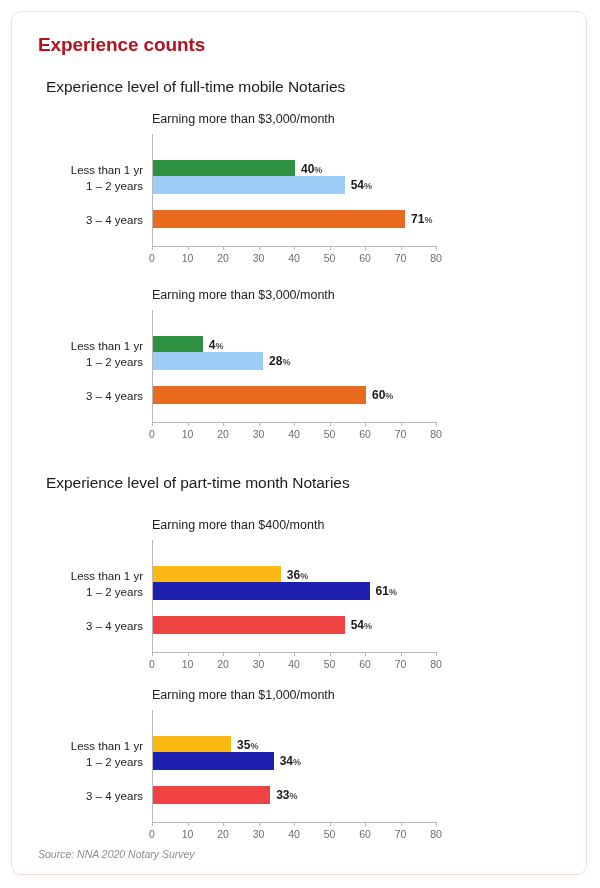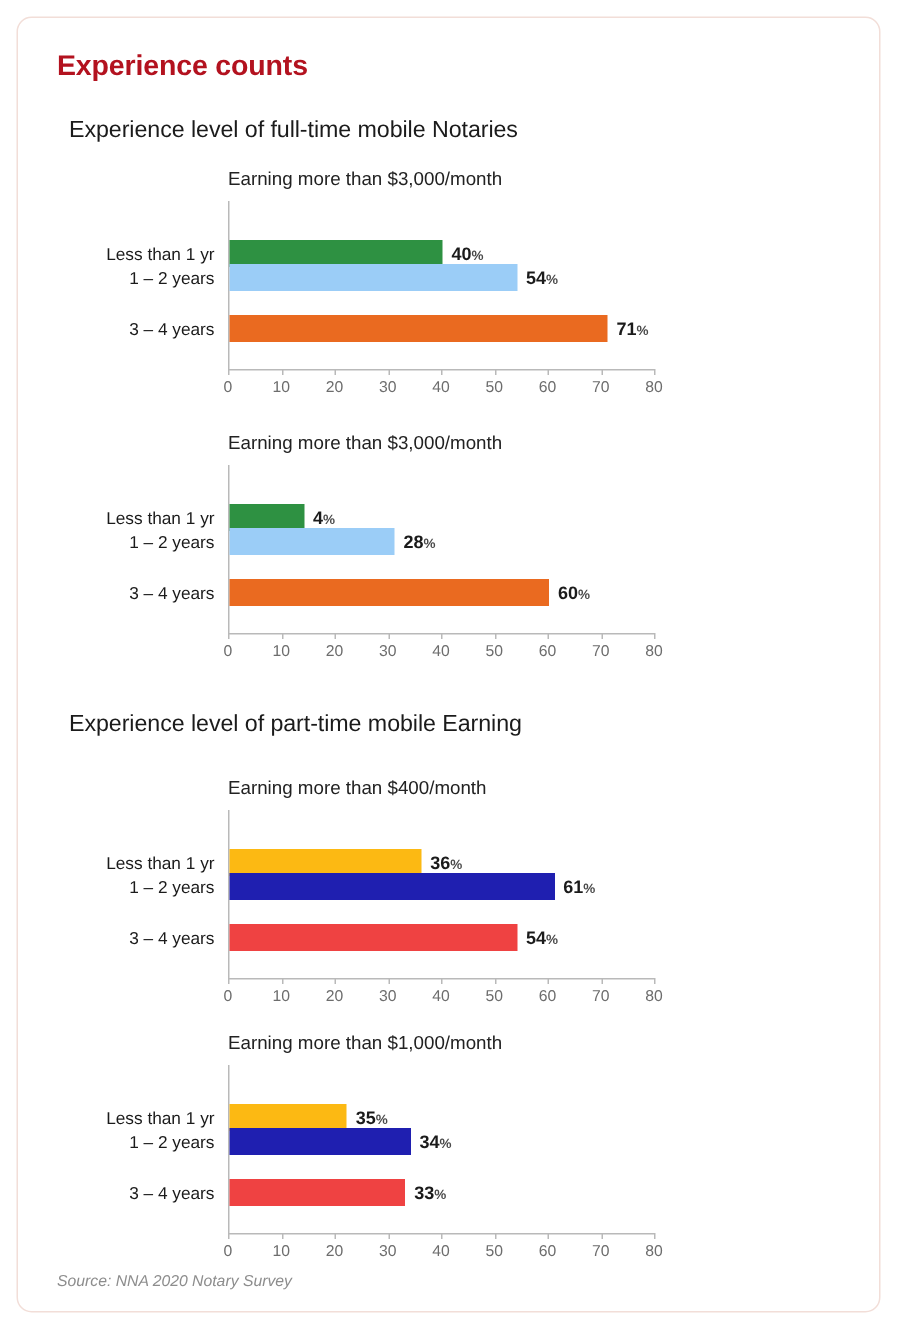--- a/index.html
+++ b/index.html
@@ -161,21 +161,21 @@
   }
 </style>
 </head>
 <body>
 
 <div class="infographic-card">
 
   <div class="card-title">Experience counts</div>
 
   <div class="section-heading s1">Experience level of full-time mobile Notaries</div>
-  <div class="section-heading s2">Experience level of part-time mobile Earning</div>
+  <div class="section-heading s2">Experience level of part-time month Notaries</div>
 
   <div class="chart c1">
     <div class="chart-subtitle">Earning more than $3,000/month</div>
     <div class="plot">
       <div class="axis-line"></div>
       <div class="axis-base"></div>
       <div class="row r0">
         <div class="cat-label">Less than 1 yr</div>
         <div class="bar" style="width: 142px; background: rgb(46, 145, 66);"></div>
         <div class="bar-value" style="left: 289px;"><span>40</span><span class="pct">%</span></div>

